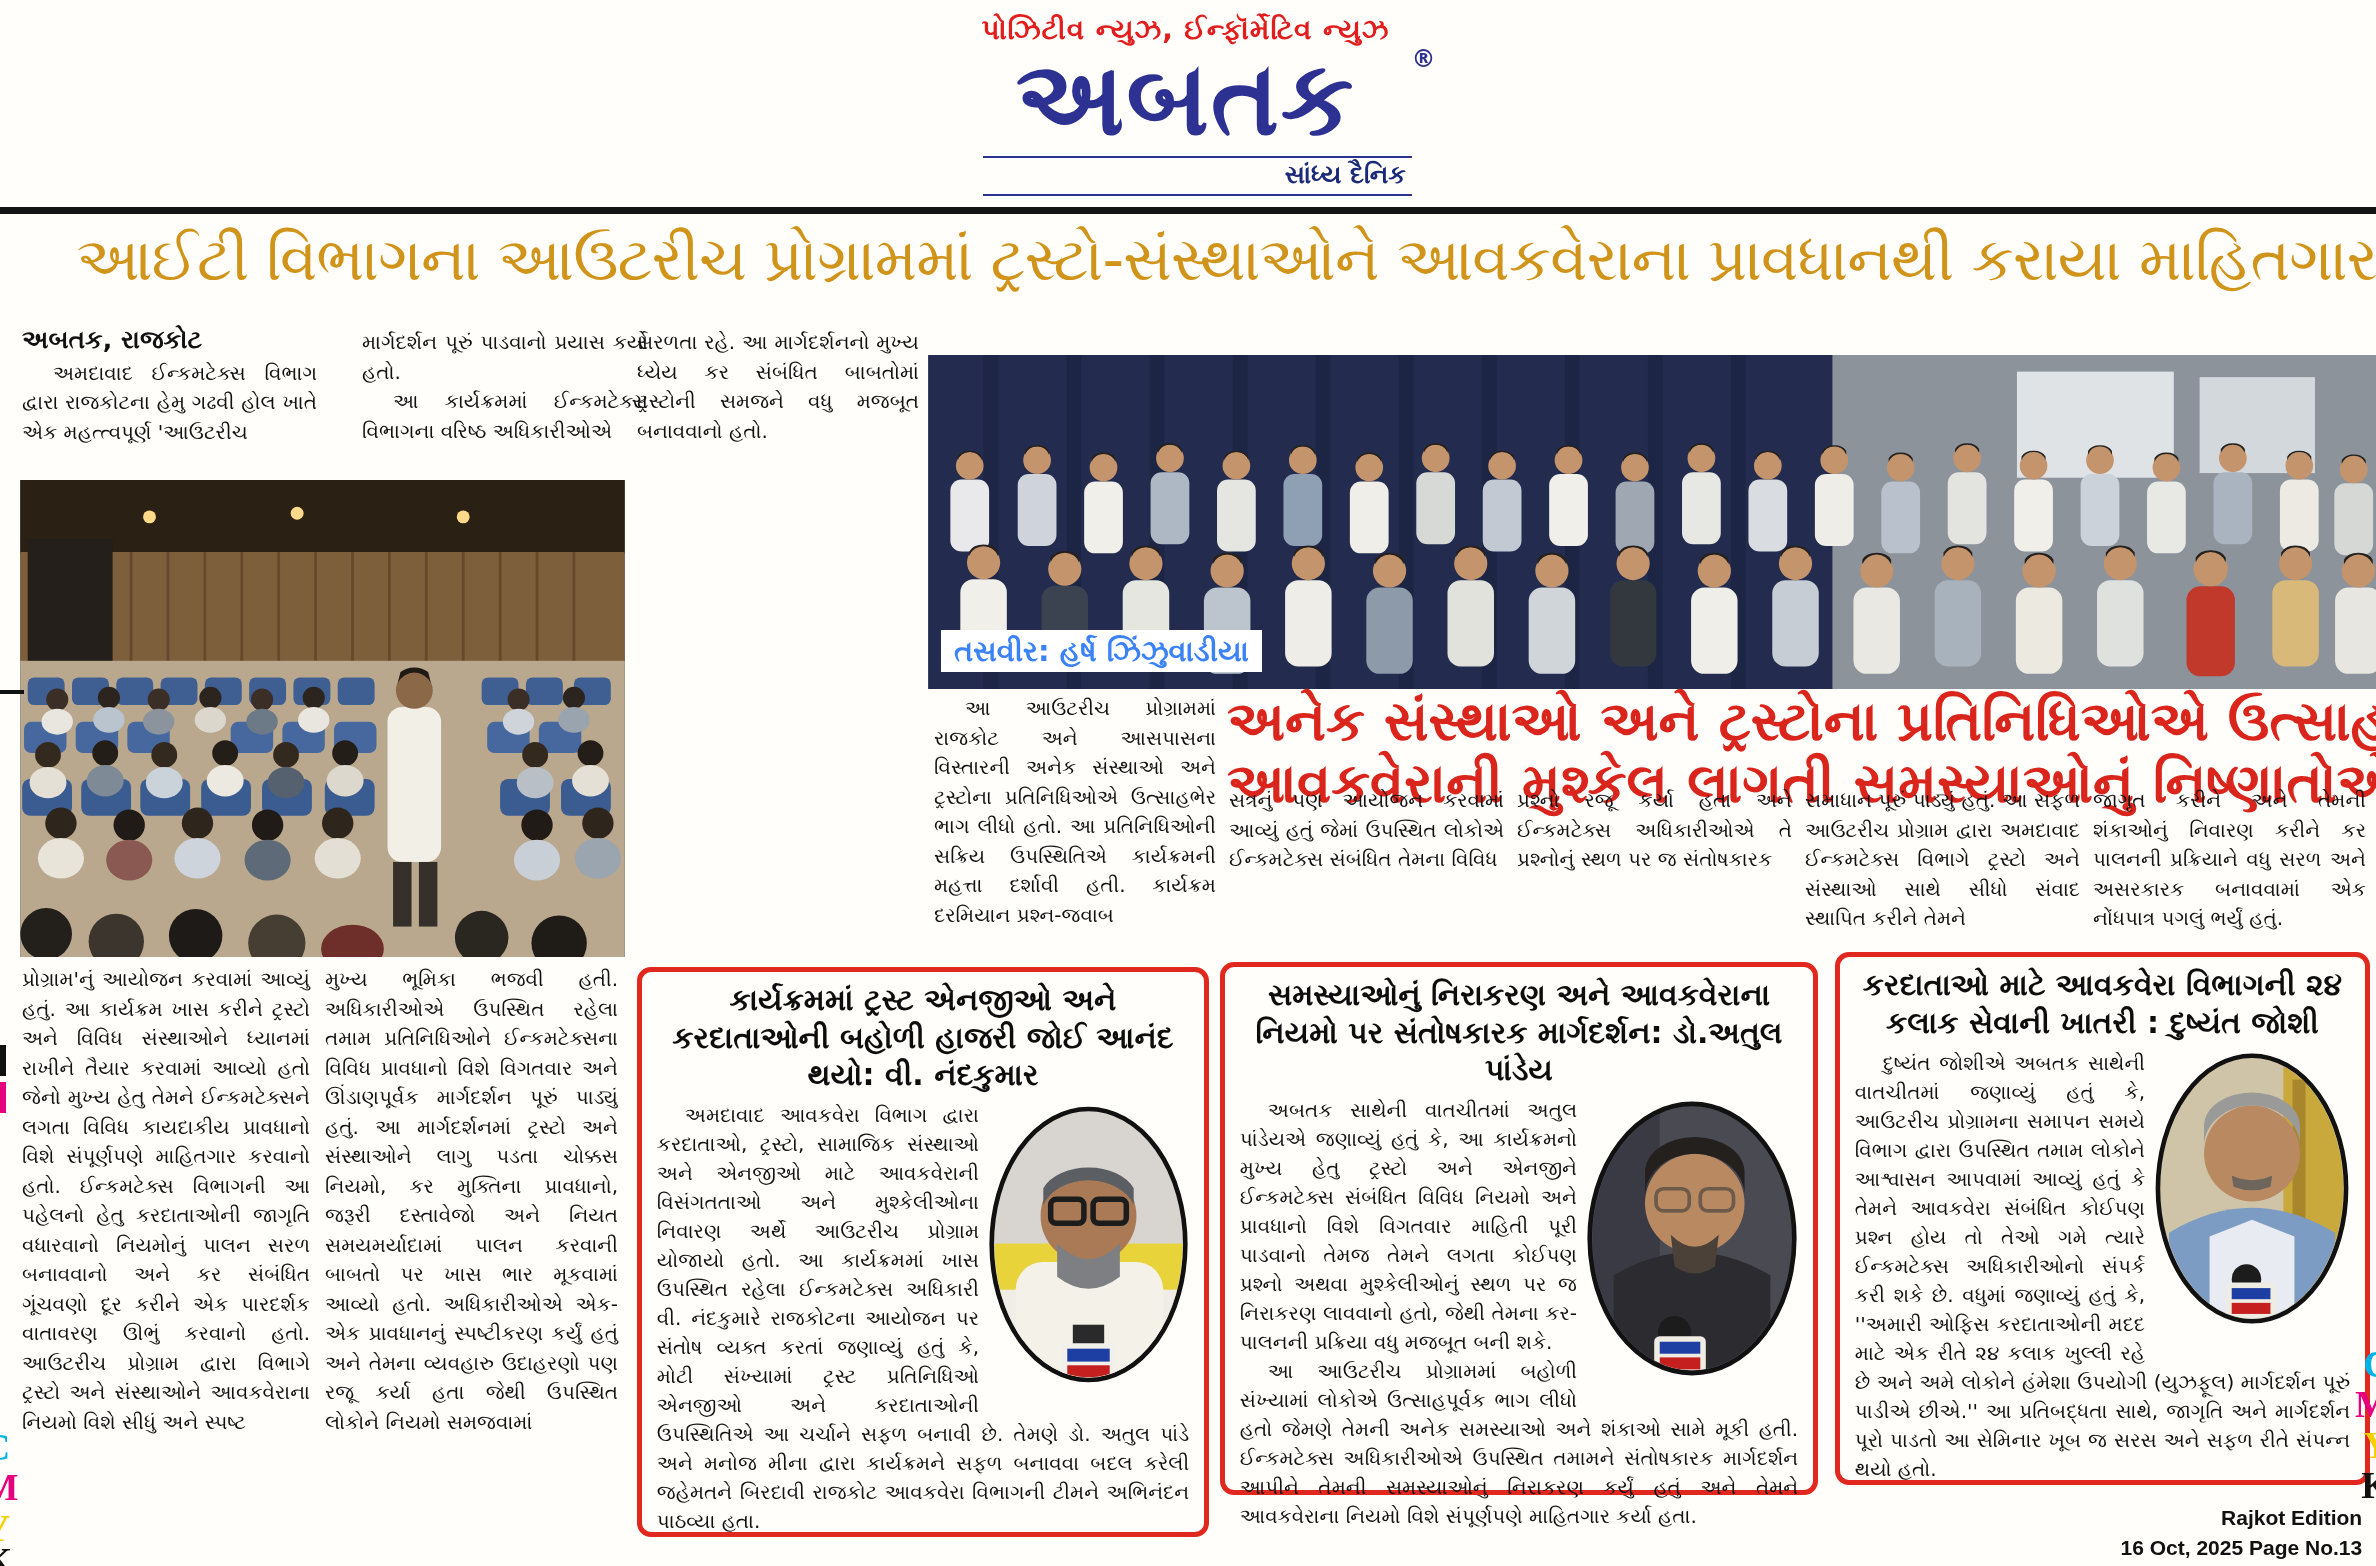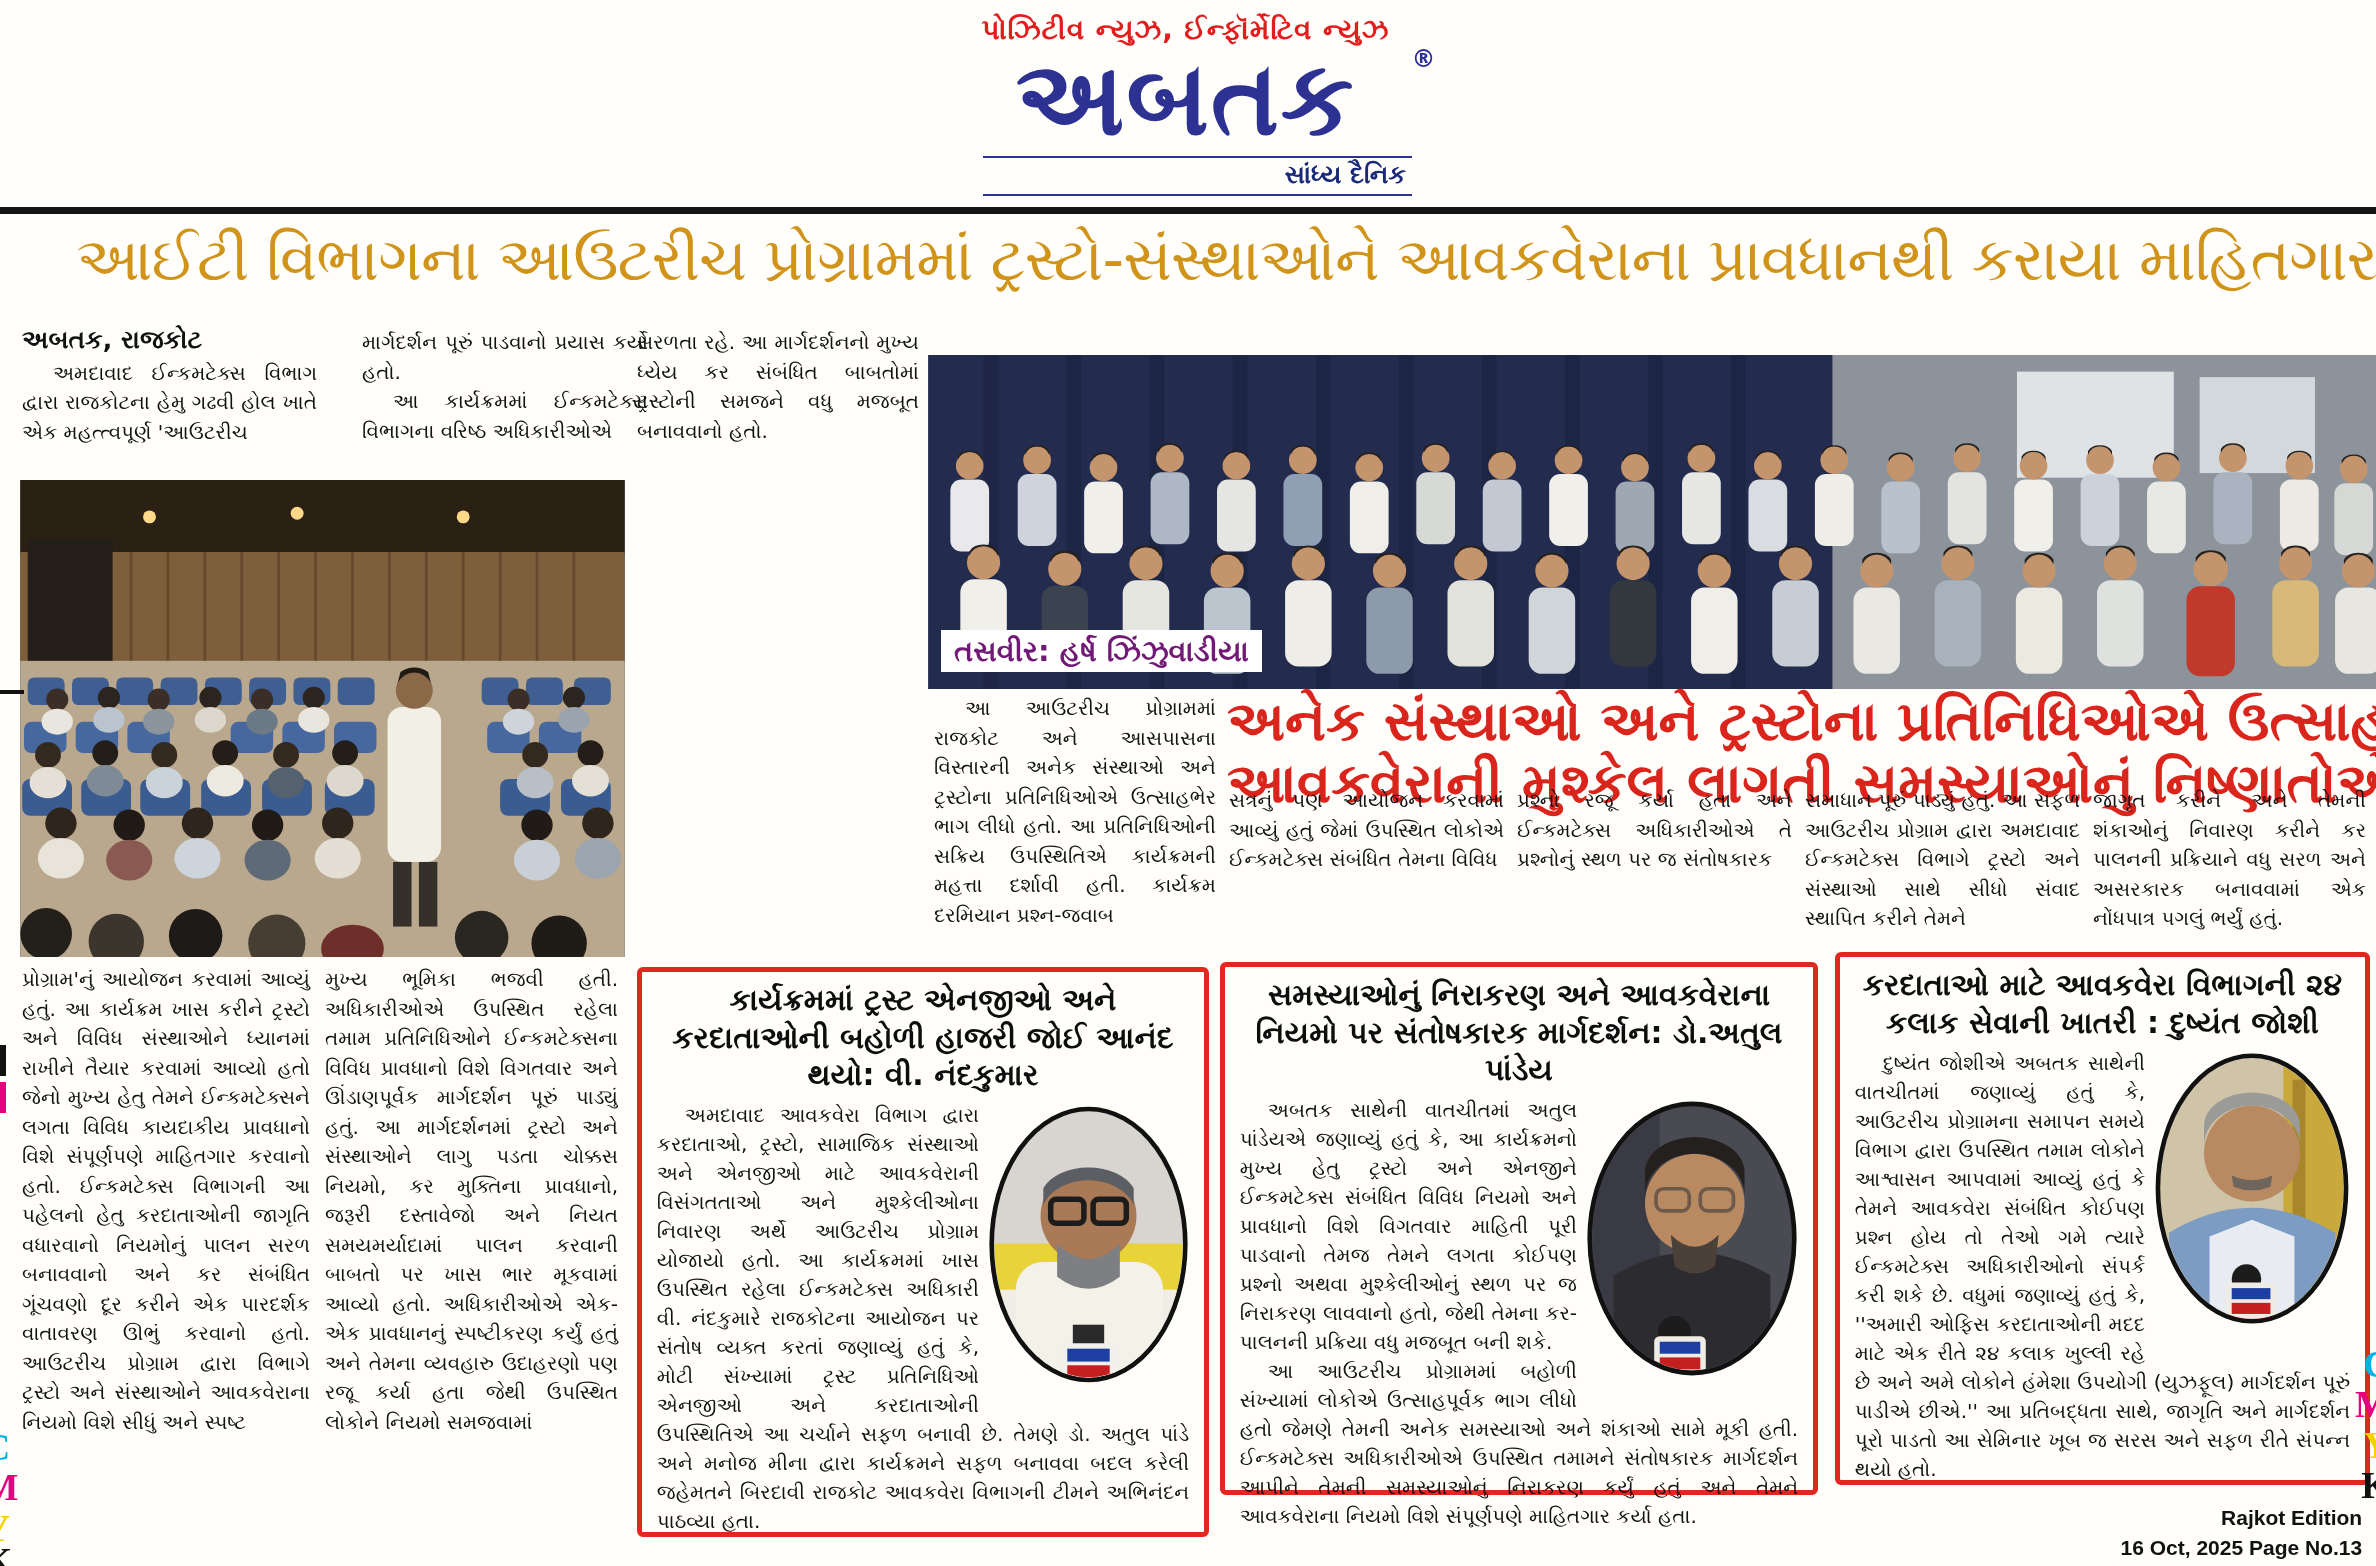--- a/index.html
+++ b/index.html
@@ -16,28 +16,28 @@
   
   .main-headline{font-size:60px;font-weight:400;color:#d1941a;text-align:right;white-space:nowrap;
                  letter-spacing:-0.9px;}
   .sub-headline{font-size:55px;font-weight:900;color:#da251c;text-align:center;line-height:1.13;white-space:nowrap;}
   
   .col{font-size:20px;line-height:29.5px;text-align:justify;}
   .col p{margin:0;text-indent:31px;}
   .col p.noindent{text-indent:0;}
   .dateline{font-size:25px;font-weight:bold;text-align:left;margin:0 0 3.7px 0;}
   
-  .rbox{border:5.5px solid #e0281e;border-radius:6px;background:#fffefb;padding:9.2px 14.8px 11px 14.8px;box-sizing:border-box;}
+  .rbox{border:5.5px solid #e0281e;border-radius:14px;background:#fffefb;padding:9.2px 14.8px 11px 14.8px;box-sizing:border-box;}
   .rbox h3{margin:0 0 7.4px 0;font-size:30px;line-height:1.25;font-weight:900;text-align:center;color:#0d0d0d;}
   .rbox .body{font-size:20px;line-height:29px;text-align:justify;}
   .rbox .body p{margin:0;text-indent:28px;}
   .portrait{float:right;margin:3.7px 0 5.5px 9.2px;}
   
   .photo{background:#777;}
-  .caption{background:#fff;color:#701a75;font-weight:bold;font-size:29px;padding:3.7px 13px;}
+  .caption{background:#fff;color:#3b82f6;font-weight:bold;font-size:29px;padding:3.7px 13px;}
   
   .footer{font-family:"Liberation Sans",sans-serif;font-size:21px;font-weight:bold;text-align:right;line-height:1.45;}
   .pmark{font-family:"Liberation Serif",serif;font-size:37px;font-weight:bold;line-height:1;}
 </style>
 </head>
 <body>
 
 <div id="page">
 
   <div class="abs" style="left:941px;top:13px;width:489px;">

